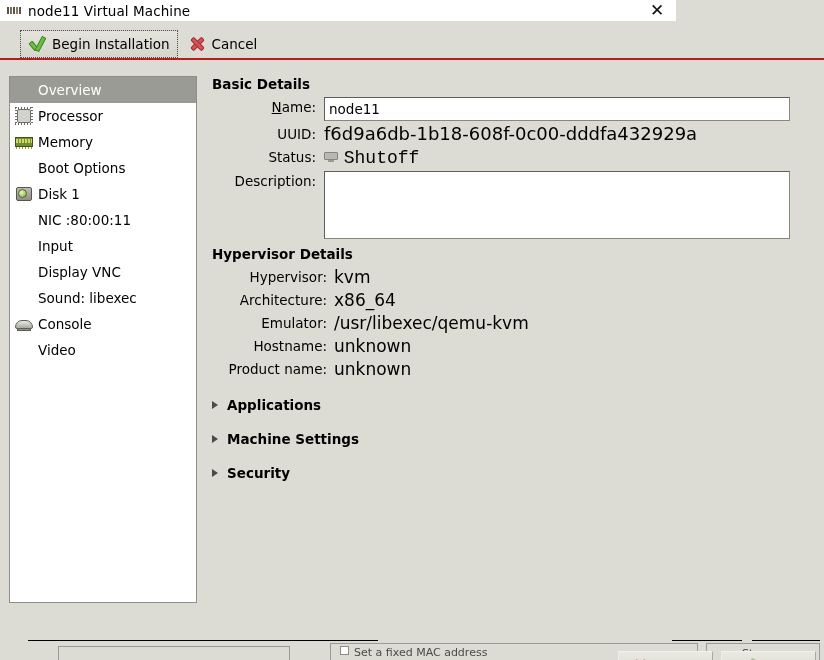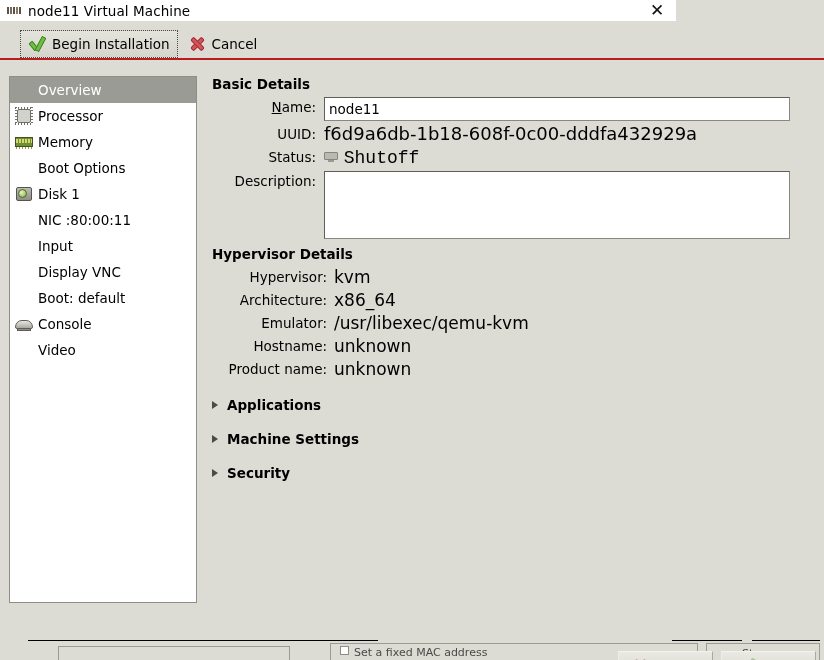--- a/index.html
+++ b/index.html
@@ -300,21 +300,21 @@
         <span class="side-label">Input</span>
       </div>
 
       <div class="side-item">
         <span class="side-ico"></span>
         <span class="side-label">Display VNC</span>
       </div>
 
       <div class="side-item">
         <span class="side-ico"></span>
-        <span class="side-label">Boot: default</span>
+        <span class="side-label">Sound: libexec</span>
       </div>
 
       <div class="side-item">
         <span class="side-ico ico-console">
           <span class="scr"></span>
             <span class="base"></span>
         </span>
         <span class="side-label">Console</span>
       </div>
 

